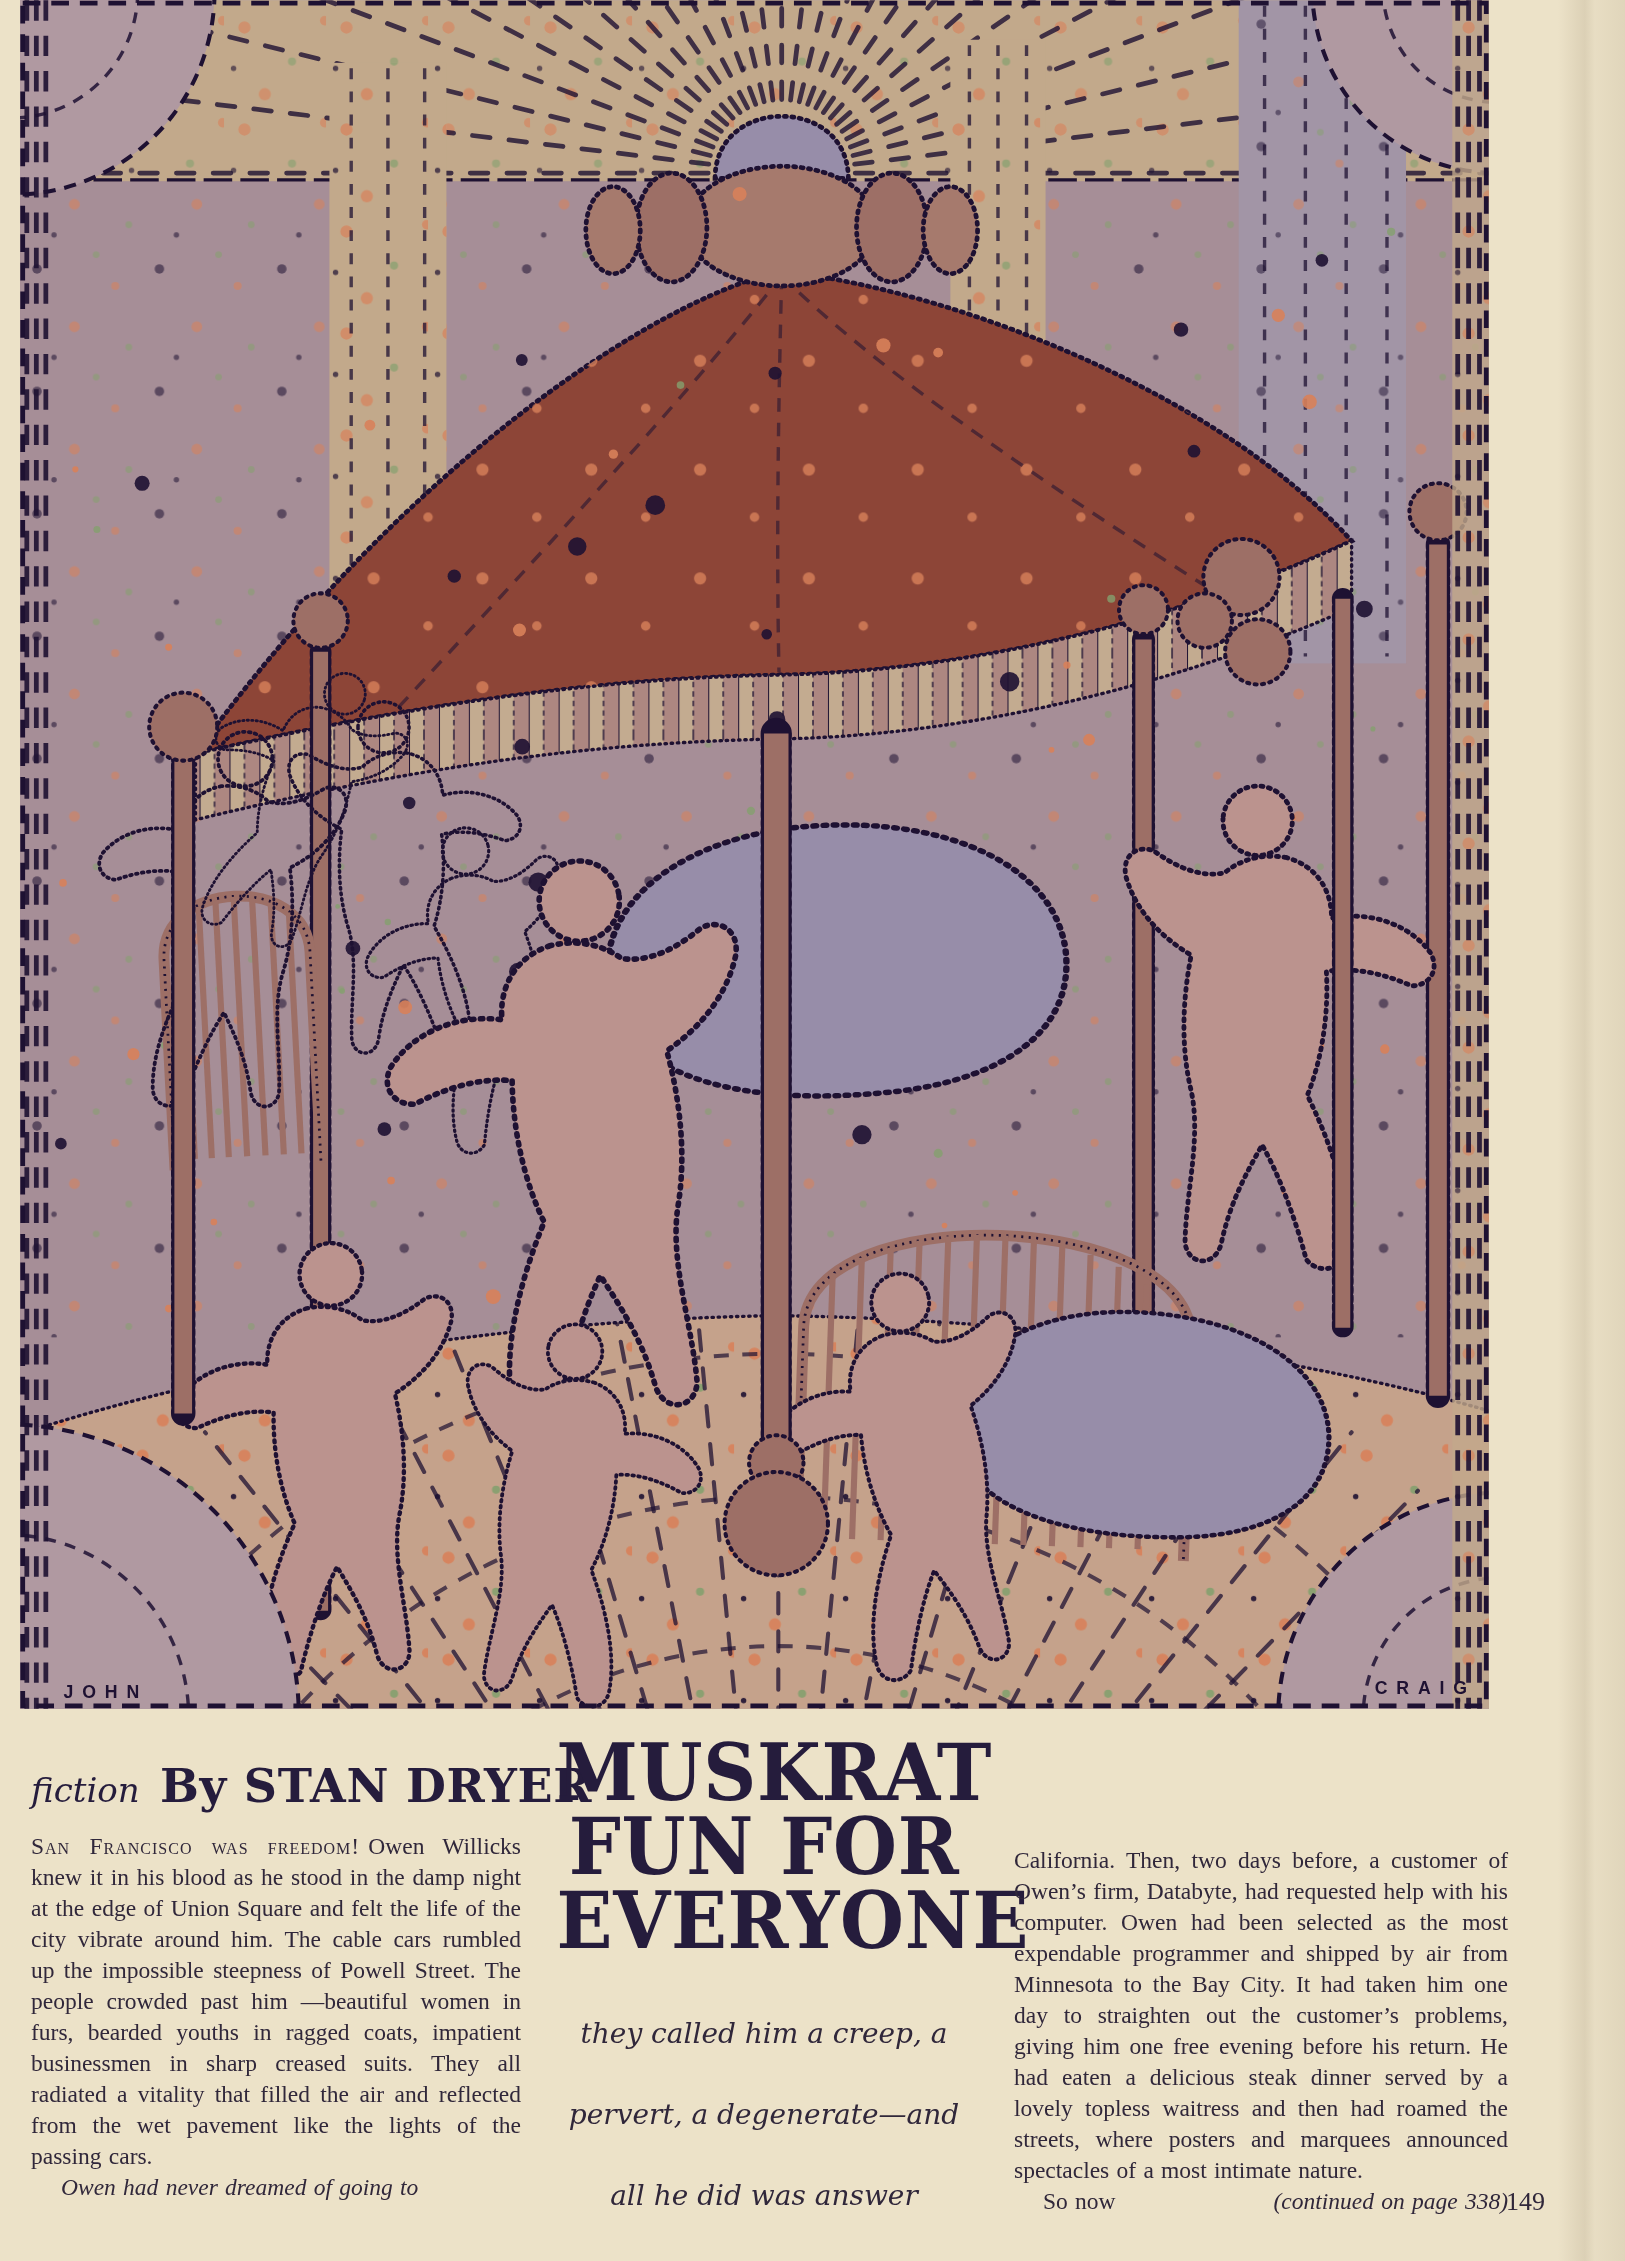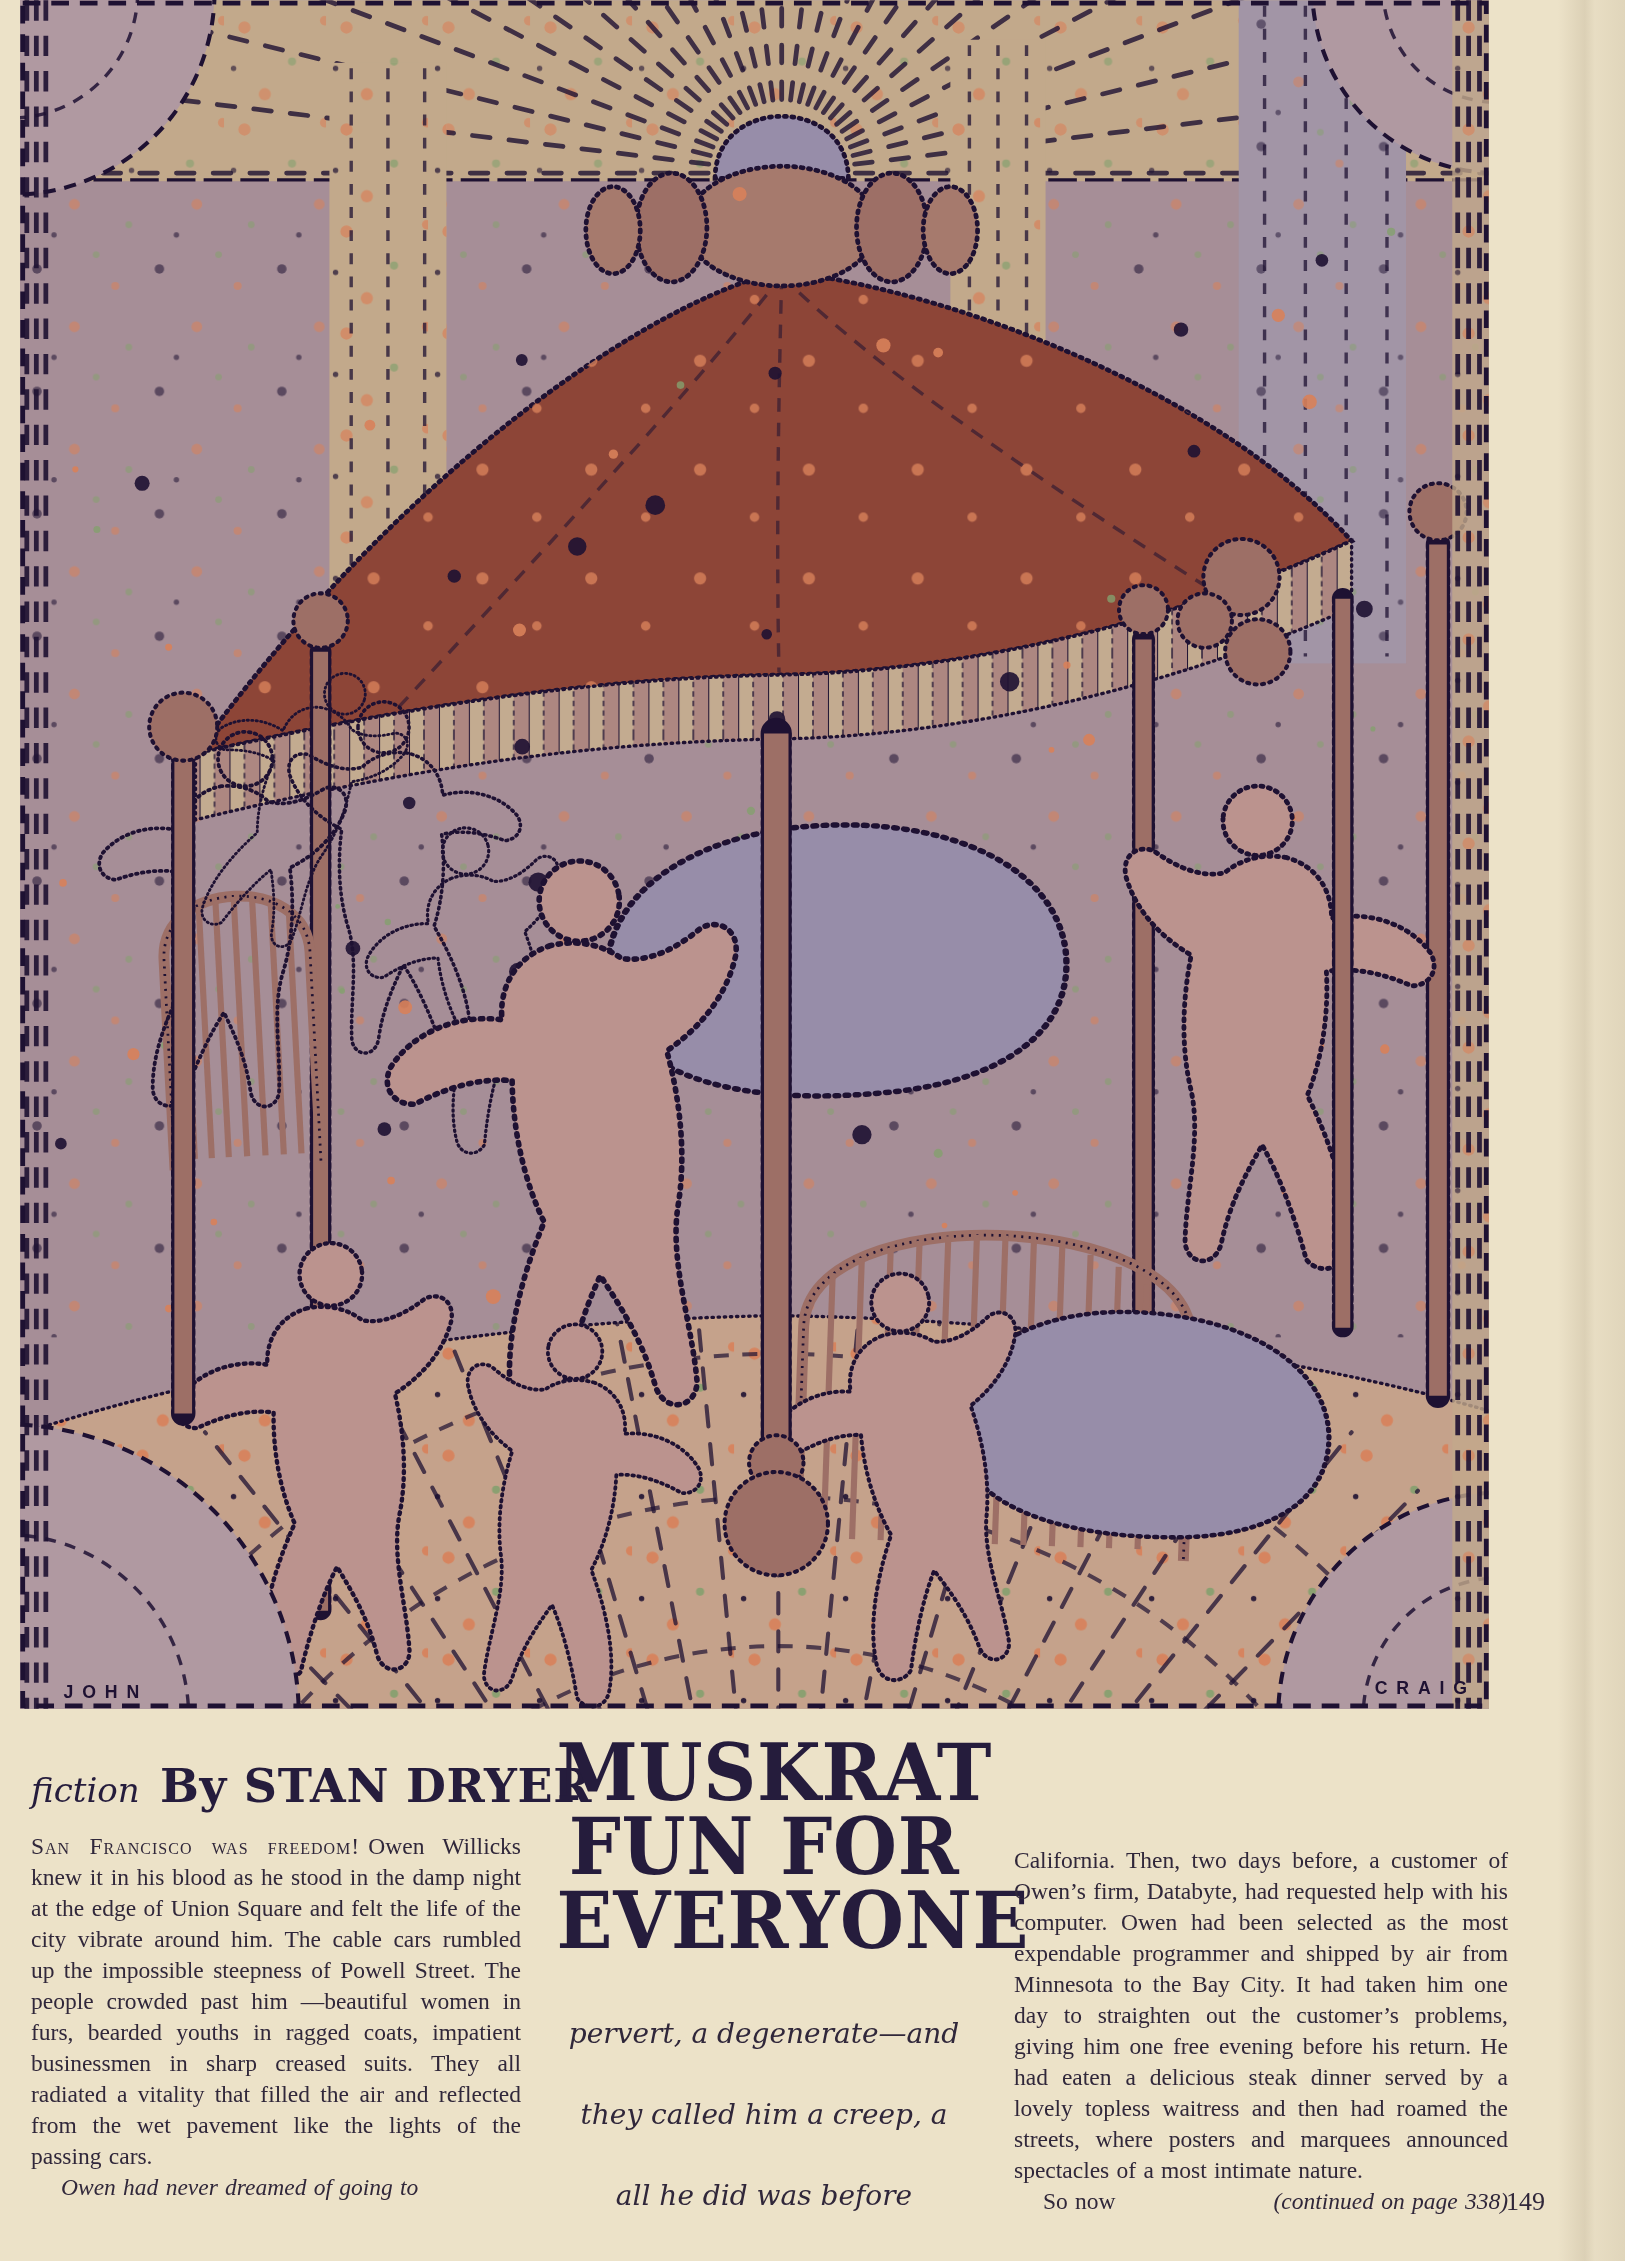--- a/index.html
+++ b/index.html
@@ -419,23 +419,23 @@
     </div>
   </div>
 
   <div class="col-mid">
     <div>
       <div class="title-line">MUSKRAT</div>
       <div class="title-line">FUN FOR</div>
       <div class="title-line">EVERYONE</div>
     </div>
     <div class="deck">
+      <div class="deck-line">they called him a creep, a</div>
       <div class="deck-line">pervert, a degenerate—and</div>
-      <div class="deck-line">they called him a creep, a</div>
-      <div class="deck-line">all he did was before</div>
+      <div class="deck-line">all he did was answer</div>
       <div class="deck-line">an ad in the underground press</div>
     </div>
   </div>
 
   <div class="col-right">
     <div class="body-text">
       <p>California. Then, two days before, a customer of Owen’s firm, Databyte, had requested help with his computer. Owen had been selected as the most expendable programmer and shipped by air from Minnesota to the Bay City. It had taken him one day to straighten out the customer’s problems, giving him one free evening before his return. He had eaten a delicious steak dinner served by a lovely topless waitress and then had roamed the streets, where posters and marquees announced spectacles of a most intimate nature.</p>
       <p class="so-now-line">
         <span class="so-now">So now</span>
         <span class="continued">(continued on page 338)</span>

